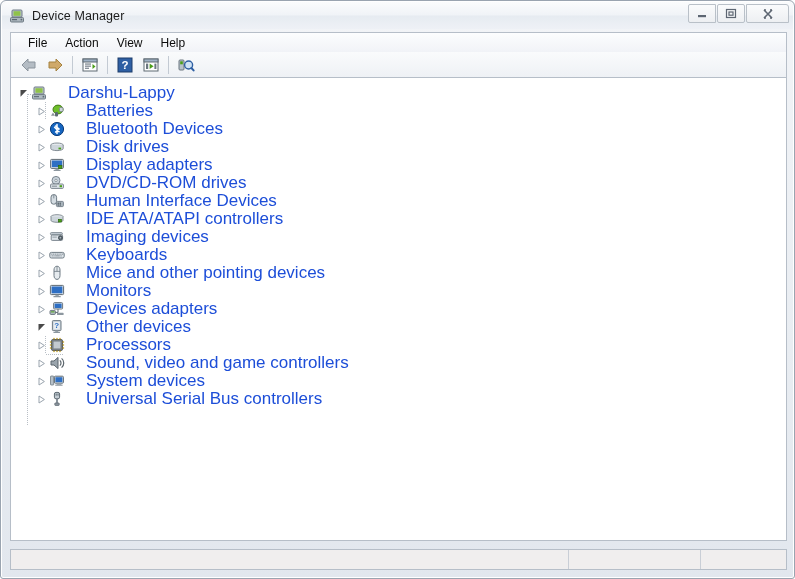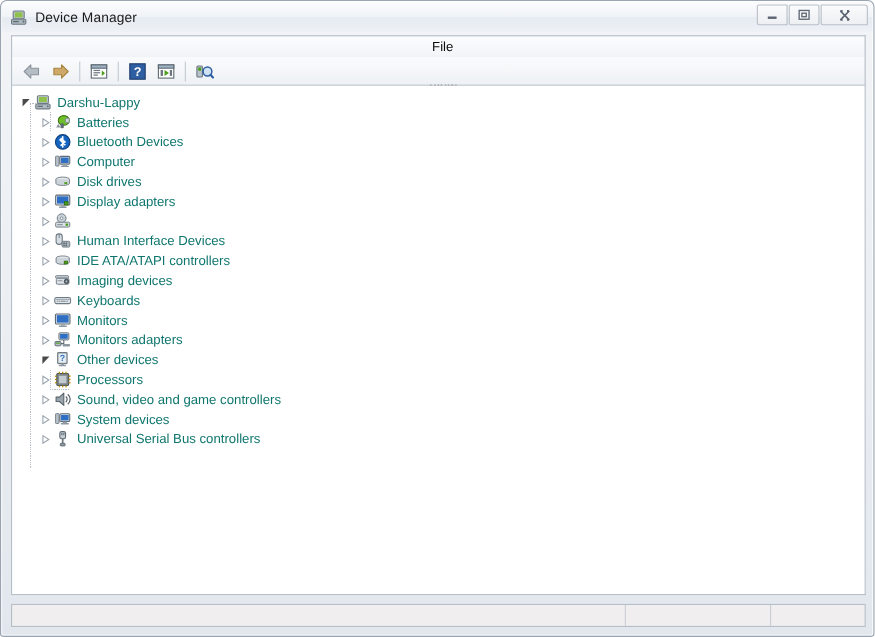--- a/index.html
+++ b/index.html
@@ -77,21 +77,20 @@
     left: 9px; top: 31px;
     width: 777px; height: 20px;
     box-sizing: border-box;
     background: linear-gradient(to bottom, #fcfdfe, #f1f3f7);
     border-top: 1px solid #b6bec8;
     border-left: 1px solid #b6bec8;
     border-right: 1px solid #b6bec8;
     display: flex;
     align-items: center;
     padding-left: 8px;
-    flex-direction: column;
   }
   .menu-item {
     font-size: 12px;
     color: #0b0b0b;
     padding: 2px 9px;
     cursor: default;
     white-space: nowrap;
   }
 
   
@@ -140,23 +139,24 @@
   }
   .tree-row {
     height: 18px;
     display: flex;
     align-items: center;
     position: relative;
     cursor: default;
     white-space: nowrap;
   }
   .row-label {
-    font-size: 12px;
-    color: #0f766e;
+    font-size: 17px;
+    color: #1d4ed8;
     line-height: 18px;
+    margin-left: 16px;
   }
   .twisty {
     width: 16px; height: 18px;
     flex: none;
     display: flex;
     align-items: center;
     justify-content: center;
   }
   .row-icon {
     width: 16px; height: 16px;
@@ -350,37 +350,20 @@
       </span>
       <span class="row-icon">
         <svg width="16" height="16" viewBox="0 0 16 16">
           <circle cx="8" cy="8" r="6.6" fill="#1565c0" stroke="#0d3d7a" stroke-width="1"></circle>
           <path d="M6.6 5 L10 8 L6.6 11 M8 3.4 L8 12.6 M5.6 6.2 L10 10.6" stroke="#ffffff" stroke-width="1.5" fill="none" stroke-linecap="round"></path>
         </svg>
       </span>
       <span class="row-label">Bluetooth Devices</span>
     </div>
 
-    <div class="tree-row indent-1">
-      <span class="twisty">
-        <svg width="9" height="9" viewBox="0 0 9 9">
-            <path d="M2 1 L7.4 4.5 L2 8 Z" fill="none" stroke="#9aa4ae" stroke-width="1"></path>
-          </svg>
-      </span>
-      <span class="row-icon">
-        <svg width="16" height="16" viewBox="0 0 16 16">
-          <rect x="1.5" y="3" width="3.2" height="9" rx="0.6" fill="#b6c0c8" stroke="#6f7b84" stroke-width=".8"></rect>
-          <rect x="5.4" y="3.2" width="9" height="7" rx="1" fill="#dfe5ea" stroke="#5f6a73" stroke-width="1"></rect>
-          <rect x="6.4" y="4.2" width="7" height="5" fill="#2e6fc4"></rect>
-          <rect x="7.8" y="10.4" width="4.2" height="1.4" fill="#97a2aa"></rect>
-          <rect x="6.2" y="11.6" width="7.4" height="1.2" rx="0.5" fill="#8d979f"></rect>
-        </svg>
-      </span>
-      <span class="row-label">Computer</span>
-    </div>
 
     <div class="tree-row indent-1">
       <span class="twisty">
         <svg width="9" height="9" viewBox="0 0 9 9">
             <path d="M2 1 L7.4 4.5 L2 8 Z" fill="none" stroke="#9aa4ae" stroke-width="1"></path>
           </svg>
       </span>
       <span class="row-icon">
         <svg width="16" height="16" viewBox="0 0 16 16">
           <ellipse cx="8" cy="6" rx="6.2" ry="2" fill="#e3e8ec" stroke="#7a848c" stroke-width=".9"></ellipse>
@@ -417,20 +400,21 @@
       </span>
       <span class="row-icon">
         <svg width="16" height="16" viewBox="0 0 16 16">
           <circle cx="7" cy="5.4" r="4" fill="#c9d3db" stroke="#6f7b84" stroke-width=".9"></circle>
           <circle cx="7" cy="5.4" r="1.2" fill="#ffffff" stroke="#6f7b84" stroke-width=".7"></circle>
           <rect x="1.6" y="9" width="12.8" height="4.4" rx="1" fill="#dde3e8" stroke="#6f7b84" stroke-width=".9"></rect>
           <rect x="3" y="10.6" width="5" height="1.2" fill="#8d979f"></rect>
           <rect x="10.6" y="10.2" width="2.4" height="2" fill="#4a9e18"></rect>
         </svg>
       </span>
+      <span class="row-label">DVD/CD-ROM drives</span>
     </div>
 
     <div class="tree-row indent-1">
       <span class="twisty">
         <svg width="9" height="9" viewBox="0 0 9 9">
             <path d="M2 1 L7.4 4.5 L2 8 Z" fill="none" stroke="#9aa4ae" stroke-width="1"></path>
           </svg>
       </span>
       <span class="row-icon">
         <svg width="16" height="16" viewBox="0 0 16 16">
@@ -500,20 +484,35 @@
             <rect x="2.6" y="8.3" width="1.3" height="1.1"></rect>
               <rect x="4.4" y="8.3" width="1.3" height="1.1"></rect>
             <rect x="6.2" y="8.3" width="4.6" height="1.1"></rect>
             <rect x="11.4" y="8.3" width="1.3" height="1.1"></rect>
           </g>
         </svg>
       </span>
       <span class="row-label">Keyboards</span>
     </div>
 
+    <div class="tree-row indent-1">
+      <span class="twisty">
+        <svg width="9" height="9" viewBox="0 0 9 9">
+            <path d="M2 1 L7.4 4.5 L2 8 Z" fill="none" stroke="#9aa4ae" stroke-width="1"></path>
+          </svg>
+      </span>
+      <span class="row-icon">
+        <svg width="16" height="16" viewBox="0 0 16 16">
+          <path d="M8 1.2 C6 1.2 5 3 5 5 L5 10.6 C5 13 6.4 14.4 8 14.4 C9.6 14.4 11 13 11 10.6 L11 5 C11 3 10 1.2 8 1.2 Z" fill="#e6ebef" stroke="#6f7b84" stroke-width="1"></path>
+          <path d="M5 6.4 L11 6.4" stroke="#6f7b84" stroke-width=".8"></path>
+          <path d="M8 2 L8 6.4" stroke="#6f7b84" stroke-width=".8"></path>
+        </svg>
+      </span>
+      <span class="row-label">Mice and other pointing devices</span>
+    </div>
 
     <div class="tree-row indent-1">
       <span class="twisty">
         <svg width="9" height="9" viewBox="0 0 9 9">
             <path d="M2 1 L7.4 4.5 L2 8 Z" fill="none" stroke="#9aa4ae" stroke-width="1"></path>
           </svg>
       </span>
       <span class="row-icon">
         <svg width="16" height="16" viewBox="0 0 16 16">
           <rect x="1.4" y="2.4" width="13.2" height="9.2" rx="1" fill="#dfe5ea" stroke="#5f6a73" stroke-width="1"></rect>
@@ -534,21 +533,21 @@
       <span class="row-icon">
         <svg width="16" height="16" viewBox="0 0 16 16">
           <rect x="4.6" y="1.6" width="9" height="6.4" rx="1" fill="#dfe5ea" stroke="#5f6a73" stroke-width=".9"></rect>
           <rect x="5.6" y="2.6" width="7" height="4.4" fill="#2e6fc4"></rect>
           <rect x="1" y="9.4" width="5.4" height="4" rx="1" fill="#b6c0c8" stroke="#5f6a73" stroke-width=".9"></rect>
           <rect x="1.9" y="10.4" width="3.6" height="1" fill="#4a9e18"></rect>
           <path d="M9 8 L9 11.4 L6.4 11.4" stroke="#5f6a73" stroke-width="1" fill="none"></path>
           <rect x="8" y="11.8" width="6.6" height="2.2" rx="0.6" fill="#8d979f"></rect>
         </svg>
       </span>
-      <span class="row-label">Monitors adapters</span>
+      <span class="row-label">Devices adapters</span>
     </div>
 
     <div class="tree-row indent-1">
       <span class="twisty">
         <svg width="9" height="9" viewBox="0 0 9 9">
           <path d="M1.5 1 L8 1 L1.5 7.8 Z" fill="#4a4a4a"></path>
         </svg>
       </span>
       <span class="row-icon">
         <svg width="16" height="16" viewBox="0 0 16 16">

